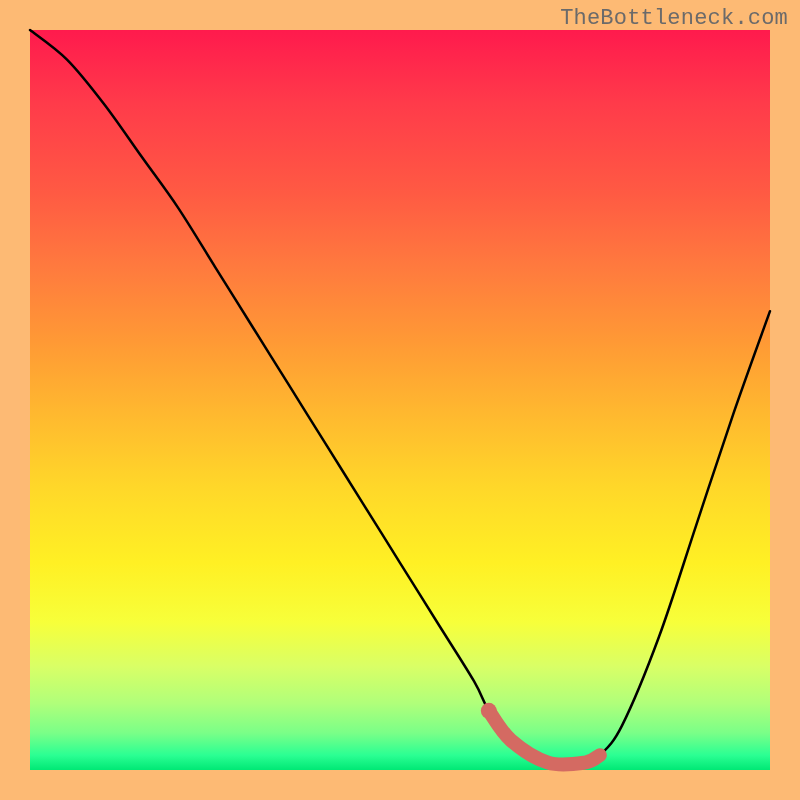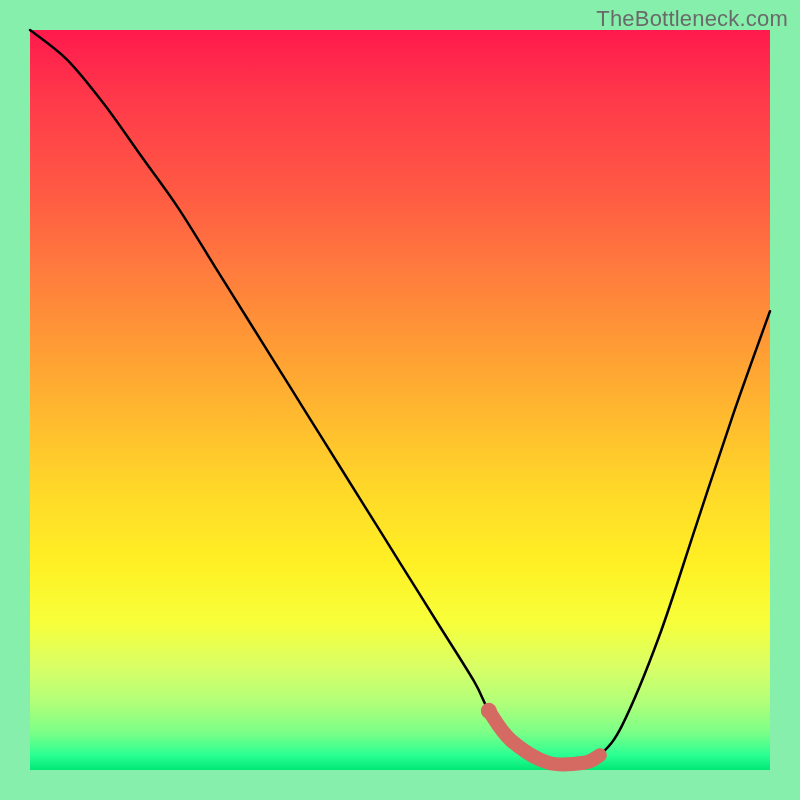--- a/index.html
+++ b/index.html
@@ -8,21 +8,22 @@
     width: 800px;
     height: 800px;
     background: #000;
     overflow: hidden;
     font-family: Arial, Helvetica, sans-serif;
   }
   .frame {
     position: relative;
     width: 800px;
     height: 800px;
-    background: #86efac;
+    background: #fdba74;
+    font-family: Liberation Mono, monospace;
   }
   .plot-area {
     position: absolute;
     left: 30px;
     top: 30px;
     width: 740px;
     height: 740px;
     background: linear-gradient(to bottom,
       #ff1a4d 0%,
       #ff3b4a 10%,

